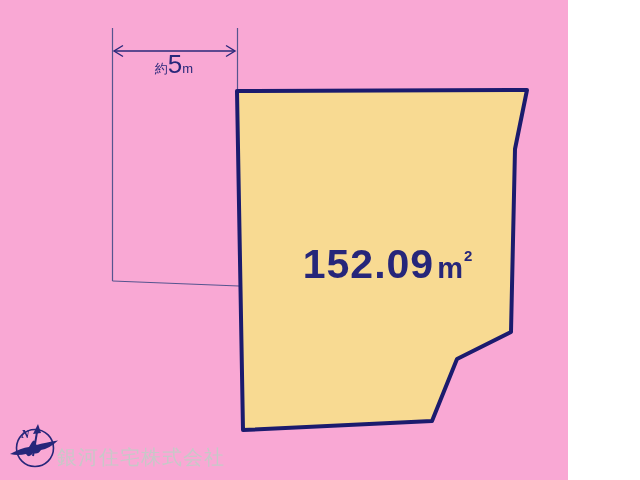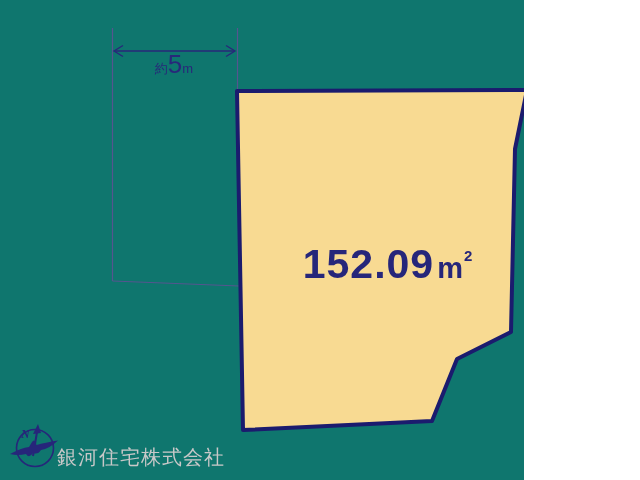--- a/index.html
+++ b/index.html
@@ -3,23 +3,23 @@
 <meta charset="utf-8">
 <style>
   html, body {
     margin: 0;
     padding: 0;
     background: #ffffff;
     font-family: "Liberation Sans", sans-serif;
   }
   .canvas {
     position: relative;
-    width: 524px;
+    width: 568px;
     height: 480px;
-    background: #0f766e;
+    background: #f9a8d4;
     overflow: hidden;
   }
   svg { display: block; }
   .area-text {
     font-family: "Liberation Sans", sans-serif;
     font-weight: bold;
     fill: #26267a;
     letter-spacing: 1px;
   }
   .dim-text {

